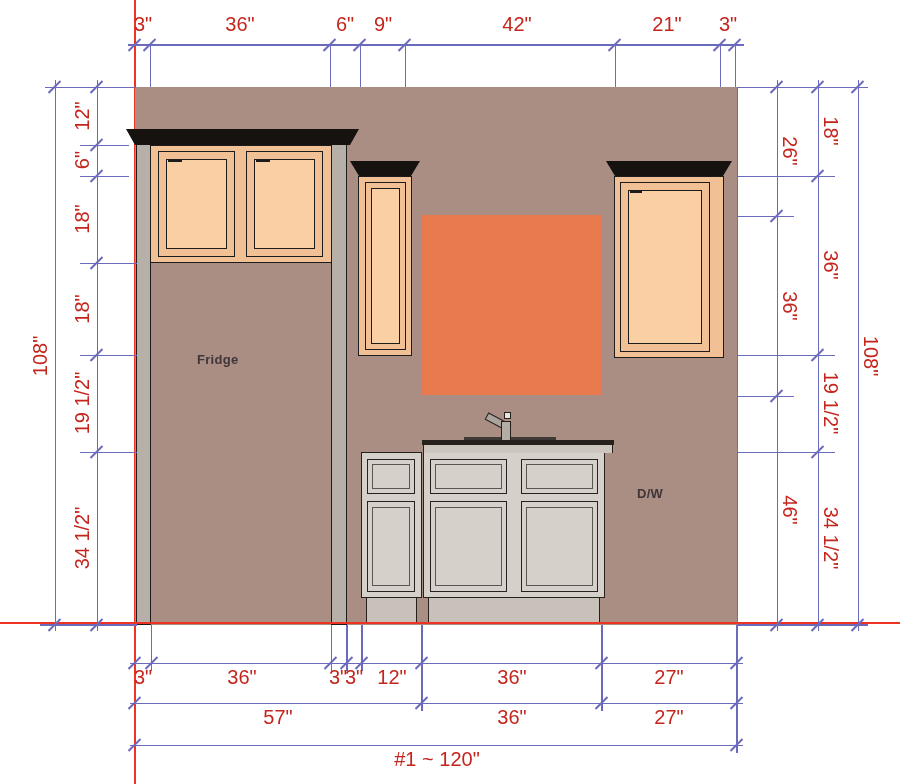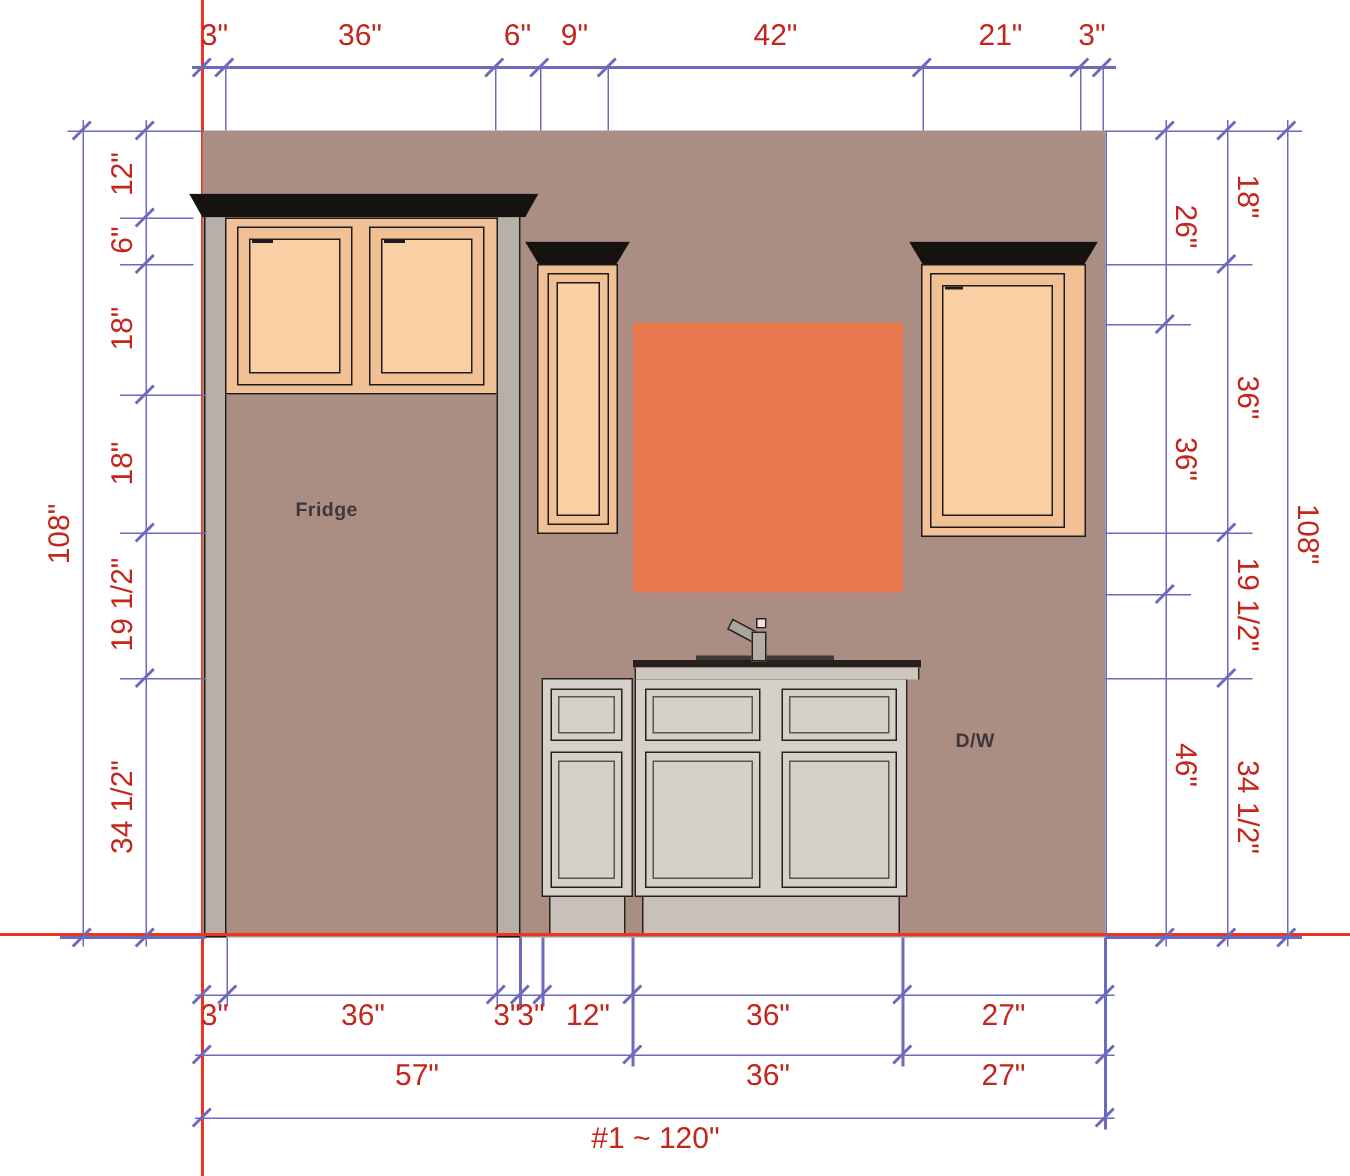--- a/index.html
+++ b/index.html
@@ -46,21 +46,21 @@
   <div class="panel" style="left:136px;top:143px;width:15px;height:482px;"></div>
   <div class="panel" style="left:331px;top:143px;width:16px;height:482px;"></div>
   <div class="crown" style="left:126px;top:129px;width:233px;height:16px;"></div>
   <div class="cabframe" style="left:150px;top:145px;width:182px;height:118px;"></div>
   <div class="cabdoor" style="left:158px;top:151px;width:77px;height:106px;"></div>
   <div class="cabpanel" style="left:166px;top:159px;width:61px;height:90px;"></div>
   <div class="cabdoor" style="left:246px;top:151px;width:77px;height:106px;"></div>
   <div class="cabpanel" style="left:254px;top:159px;width:61px;height:90px;"></div>
   <div class="hingemark" style="left:168px;top:160px;width:14px;"></div>
   <div class="hingemark" style="left:256px;top:160px;width:14px;"></div>
-  <div class="objlabel" style="left:197px;top:332px;">Fridge</div>
+  <div class="objlabel" style="left:197px;top:352px;">Fridge</div>
 
   <div class="crown" style="left:350px;top:161px;width:70px;height:15px;"></div>
   <div class="cabframe" style="left:358px;top:176px;width:54px;height:180px;"></div>
   <div class="cabdoor" style="left:365px;top:182px;width:41px;height:168px;"></div>
   <div class="cabpanel" style="left:371px;top:188px;width:29px;height:156px;"></div>
 
   <div class="crown" style="left:606px;top:161px;width:126px;height:15px;"></div>
   <div class="cabframe" style="left:614px;top:176px;width:110px;height:182px;"></div>
   <div class="cabdoor" style="left:620px;top:182px;width:90px;height:170px;"></div>
   <div class="cabpanel" style="left:628px;top:190px;width:74px;height:154px;"></div>

